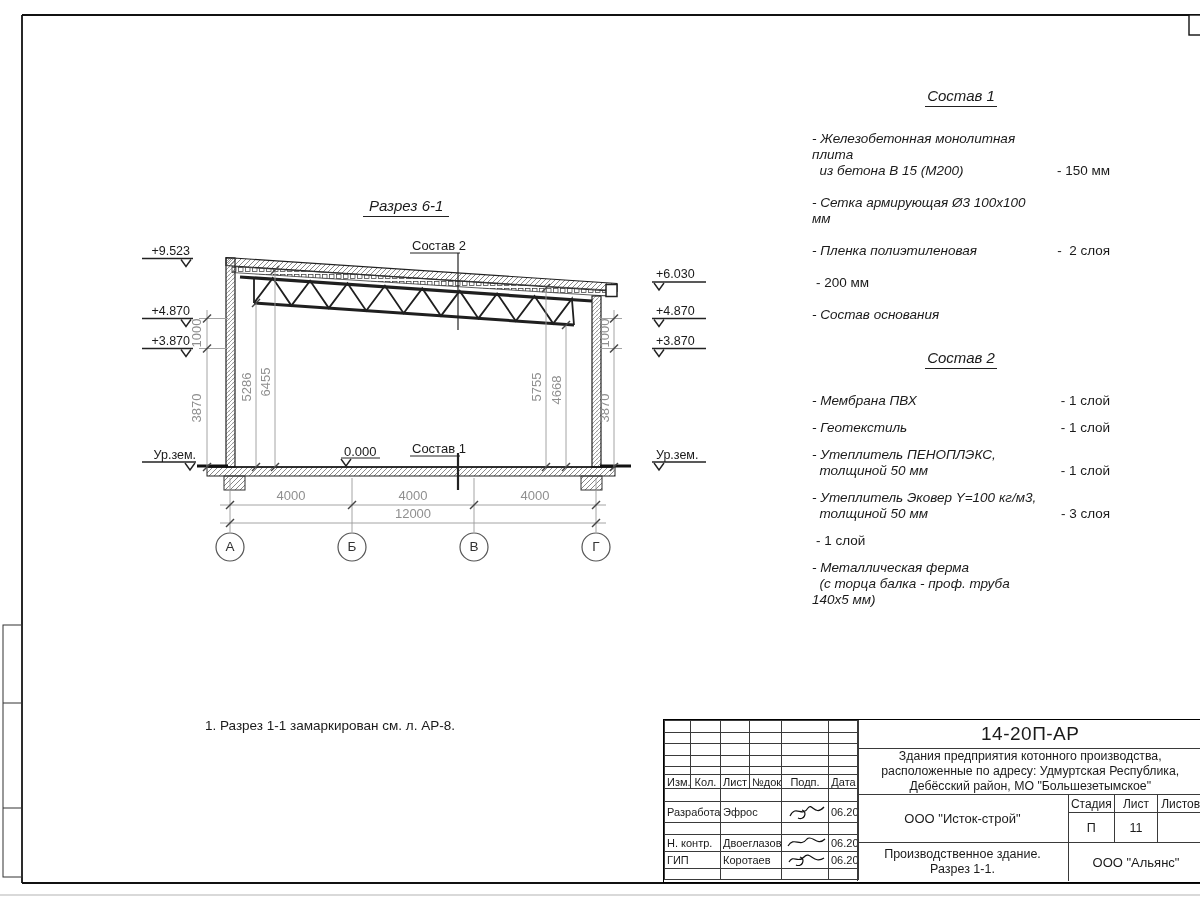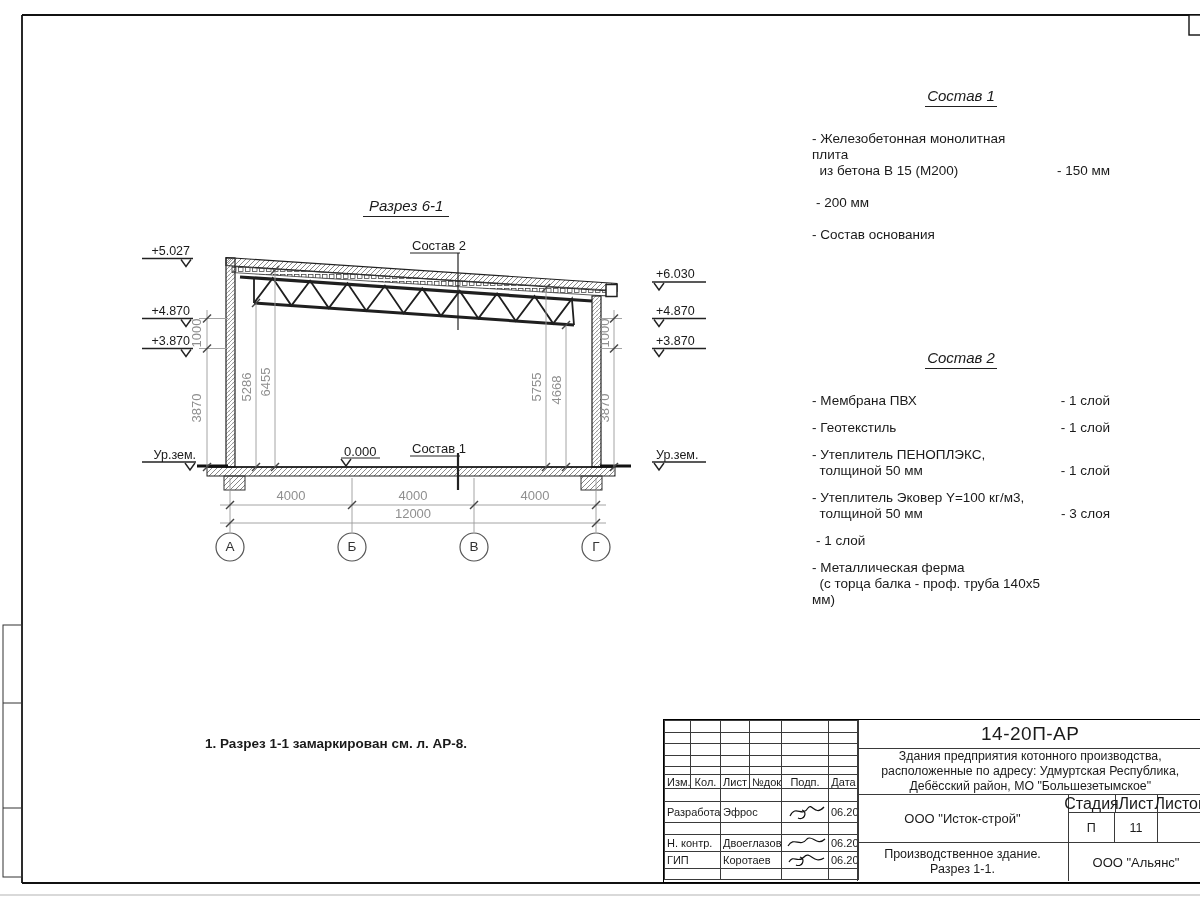--- a/index.html
+++ b/index.html
@@ -15,24 +15,24 @@
     border-bottom:1.2px solid #222;padding:0 6px 2px 6px;}
   .axis-letter{position:absolute;width:28px;text-align:center;font-size:13.5px;color:#333;}
 
   
   .sostav{position:absolute;width:298px;font-size:13.5px;line-height:16px;}
   .sostav h3{margin:0 auto 24px auto;text-align:center;font-size:15px;font-style:italic;font-weight:normal;
     width:72px;border-bottom:1.2px solid #222;padding-bottom:2px;}
   .srow{display:flex;justify-content:space-between;align-items:flex-end;}
   .s1 .srow{margin-bottom:16px;}
   .s2 .srow{margin-bottom:11px;}
-  .sname{white-space:pre-line;max-width:232px;}
+  .sname{white-space:pre-line;max-width:232px;font-style:italic;}
   .sval{white-space:pre;padding-left:4px;}
 
-  .note{position:absolute;left:205px;top:736px;font-size:13.5px;font-weight:bold;}
+  .note{position:absolute;left:205px;top:718px;font-size:13.5px;}
 
   
   #tblock{position:absolute;left:663px;top:719px;width:539px;height:164px;border:1.5px solid #000;
     box-sizing:border-box;background:#fff;}
   #tblock table{border-collapse:collapse;table-layout:fixed;width:194px;}
   #tblock td{border:1px solid #3a3a3a;padding:0 2px;font-size:11px;overflow:hidden;white-space:nowrap;}
   td.hdr{font-size:12px;text-align:center;padding:0;}
   td.hdr-s{font-size:9px;text-align:center;padding:0;}
   td.role{font-size:10px;}
   td.nm{font-size:11.5px;}
@@ -43,21 +43,21 @@
     font-size:19px;letter-spacing:0.5px;box-sizing:border-box;}
   .tb-proj{height:46px;border-bottom:1px solid #3a3a3a;box-sizing:border-box;display:flex;align-items:center;justify-content:center;
     text-align:center;font-size:12.3px;line-height:15px;white-space:pre-line;}
   .tb-bottom{position:relative;height:86px;}
   .tb-org1{position:absolute;left:0;top:0;width:211px;height:48px;border-right:1px solid #3a3a3a;border-bottom:1px solid #3a3a3a;
     box-sizing:border-box;display:flex;align-items:center;justify-content:center;font-size:13px;}
   .tb-obj{position:absolute;left:0;top:48px;width:211px;height:38px;border-right:1px solid #3a3a3a;box-sizing:border-box;
     display:flex;align-items:center;justify-content:center;text-align:center;font-size:12.5px;line-height:15px;white-space:pre-line;}
   .tb-stage-hdr{position:absolute;left:211px;top:0;width:135px;height:18px;display:flex;}
   .tb-stage-hdr div{border-right:1px solid #3a3a3a;border-bottom:1px solid #3a3a3a;box-sizing:border-box;
-    font-size:16px;display:flex;align-items:center;justify-content:center;}
+    font-size:12px;display:flex;align-items:center;justify-content:center;}
   .tb-stage-val{position:absolute;left:211px;top:18px;width:135px;height:30px;display:flex;}
   .tb-stage-val div{border-right:1px solid #3a3a3a;border-bottom:1px solid #3a3a3a;box-sizing:border-box;
     font-size:12.5px;display:flex;align-items:center;justify-content:center;}
   .tb-org2{position:absolute;left:211px;top:48px;width:135px;height:38px;box-sizing:border-box;
     display:flex;align-items:center;justify-content:center;font-size:13px;}
 </style>
 </head>
 <body>
 
 <div id="sheet">
@@ -215,41 +215,49 @@
     <text transform="rotate(-90 609 408)" x="609" y="408">3870</text>
   </g>
 </svg>
 
 <div class="dwg-title">Разрез 6-1</div>
 
 <span class="lbl" style="left:412px;top:238px;font-size:13px;">Состав 2</span>
 <span class="lbl" style="left:412px;top:441px;font-size:13px;">Состав 1</span>
 <span class="lbl" style="left:344px;top:444px;font-size:13px;">0.000</span>
 
-<span class="lbl lbl-r" style="left:135px;top:244px;width:55px;">+5.027</span>
+<span class="lbl lbl-r" style="left:135px;top:244px;width:55px;">+9.523</span>
 <span class="lbl lbl-r" style="left:135px;top:304px;width:55px;">+4.870</span>
 <span class="lbl lbl-r" style="left:135px;top:334px;width:55px;">+3.870</span>
 <span class="lbl lbl-r" style="left:141px;top:448px;width:55px;">Ур.зем.</span>
 
 <span class="lbl" style="left:656px;top:267px;">+6.030</span>
 <span class="lbl" style="left:656px;top:304px;">+4.870</span>
 <span class="lbl" style="left:656px;top:334px;">+3.870</span>
 <span class="lbl" style="left:656px;top:448px;">Ур.зем.</span>
 
 <span class="axis-letter" style="left:216px;top:539px;">А</span>
 <span class="axis-letter" style="left:338px;top:539px;">Б</span>
 <span class="axis-letter" style="left:460px;top:539px;">В</span>
 <span class="axis-letter" style="left:582px;top:539px;">Г</span>
 
 <div class="sostav s1" style="left:812px;top:88px;">
   <h3>Состав 1</h3>
   <div class="srow">
         <div class="sname">- Железобетонная  монолитная плита
 &nbsp;&nbsp;из бетона В 15 (М200)</div>
         <div class="sval">- 150 мм</div>
+      </div>
+  <div class="srow">
+        <div class="sname">- Сетка армирующая Ø3 100х100 мм</div>
+        <div class="sval"></div>
+      </div>
+  <div class="srow">
+        <div class="sname">- Пленка полиэтиленовая</div>
+        <div class="sval">-  2 слоя</div>
       </div>
   <div class="srow">
         <div class="sval">- 200 мм</div>
       </div>
   <div class="srow">
         <div class="sname">- Состав основания</div>
         <div class="sval"></div>
       </div>
 </div>
 

